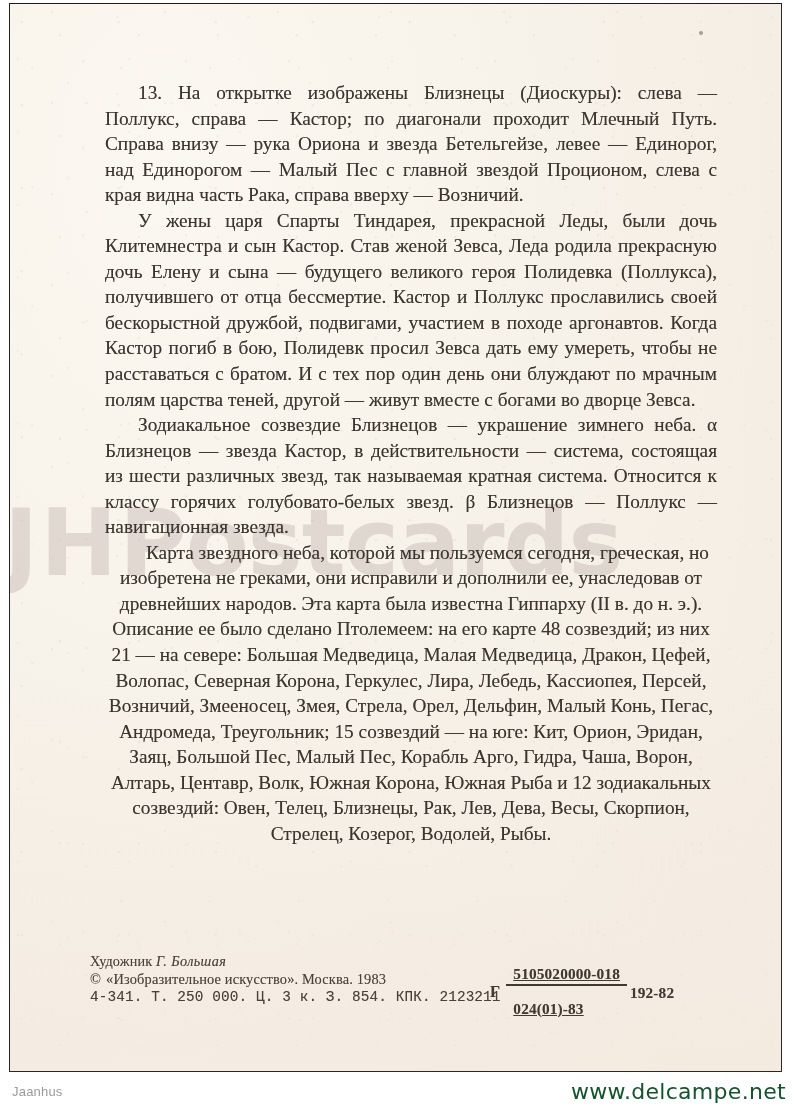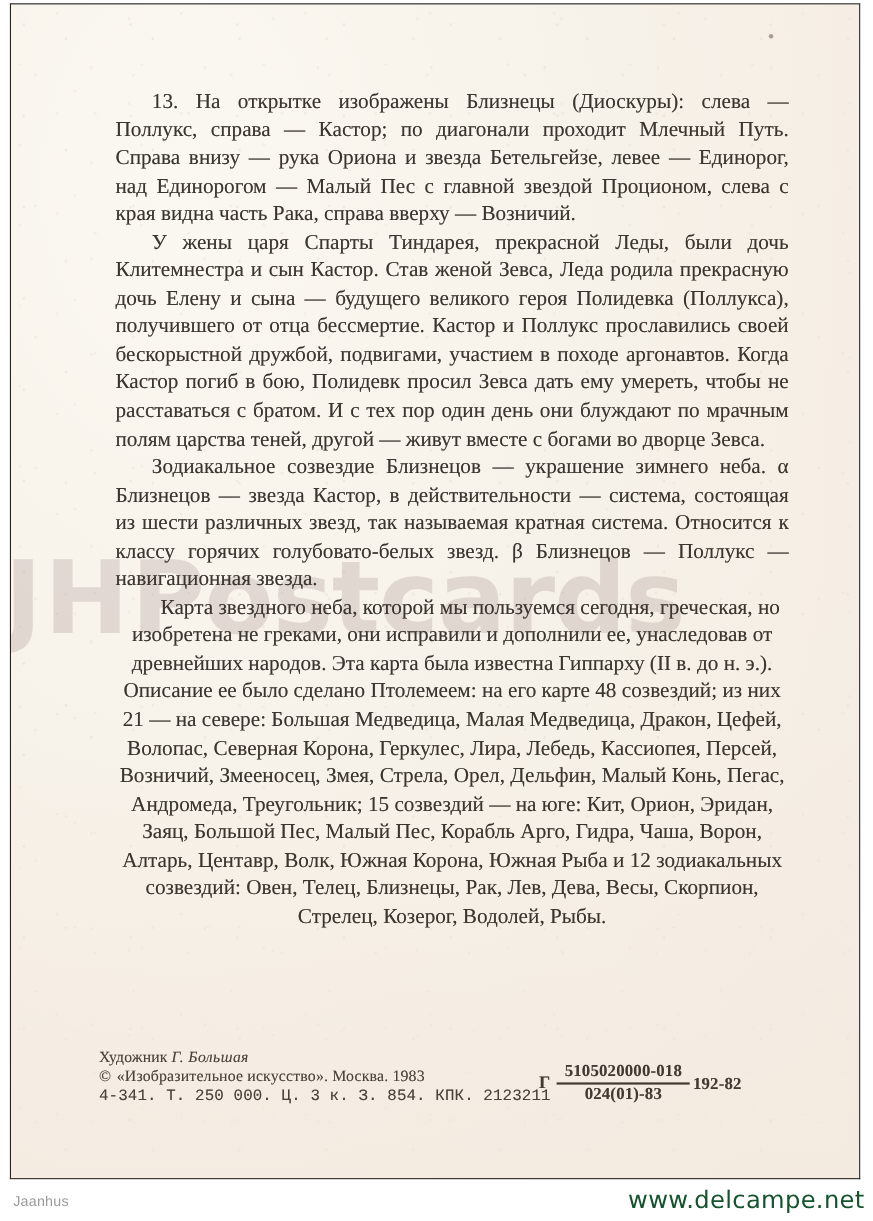--- a/index.html
+++ b/index.html
@@ -172,27 +172,27 @@
     font-size: 16px;
     margin-right: 6px;
     padding-top: 2px;
   }
   #catalog-fraction {
     display: inline-flex;
     flex-direction: column;
     align-items: center;
     line-height: 1.08;
     font-size: 15.3px;
+    text-decoration: underline;
   }
   #catalog-numerator { padding: 0 7px 1px 7px; }
   #catalog-denominator {
     border-top: 2px solid #413a33;
     width: 100%;
-    text-align: center;
-    padding: 1px 7px 0 7px;
+    padding: 15px 7px 0 7px;
     box-sizing: border-box;
   }
   #catalog-suffix {
     font-size: 15.3px;
     margin-left: 3px;
     padding-top: 3px;
     text-align: right;
   }
 
   

